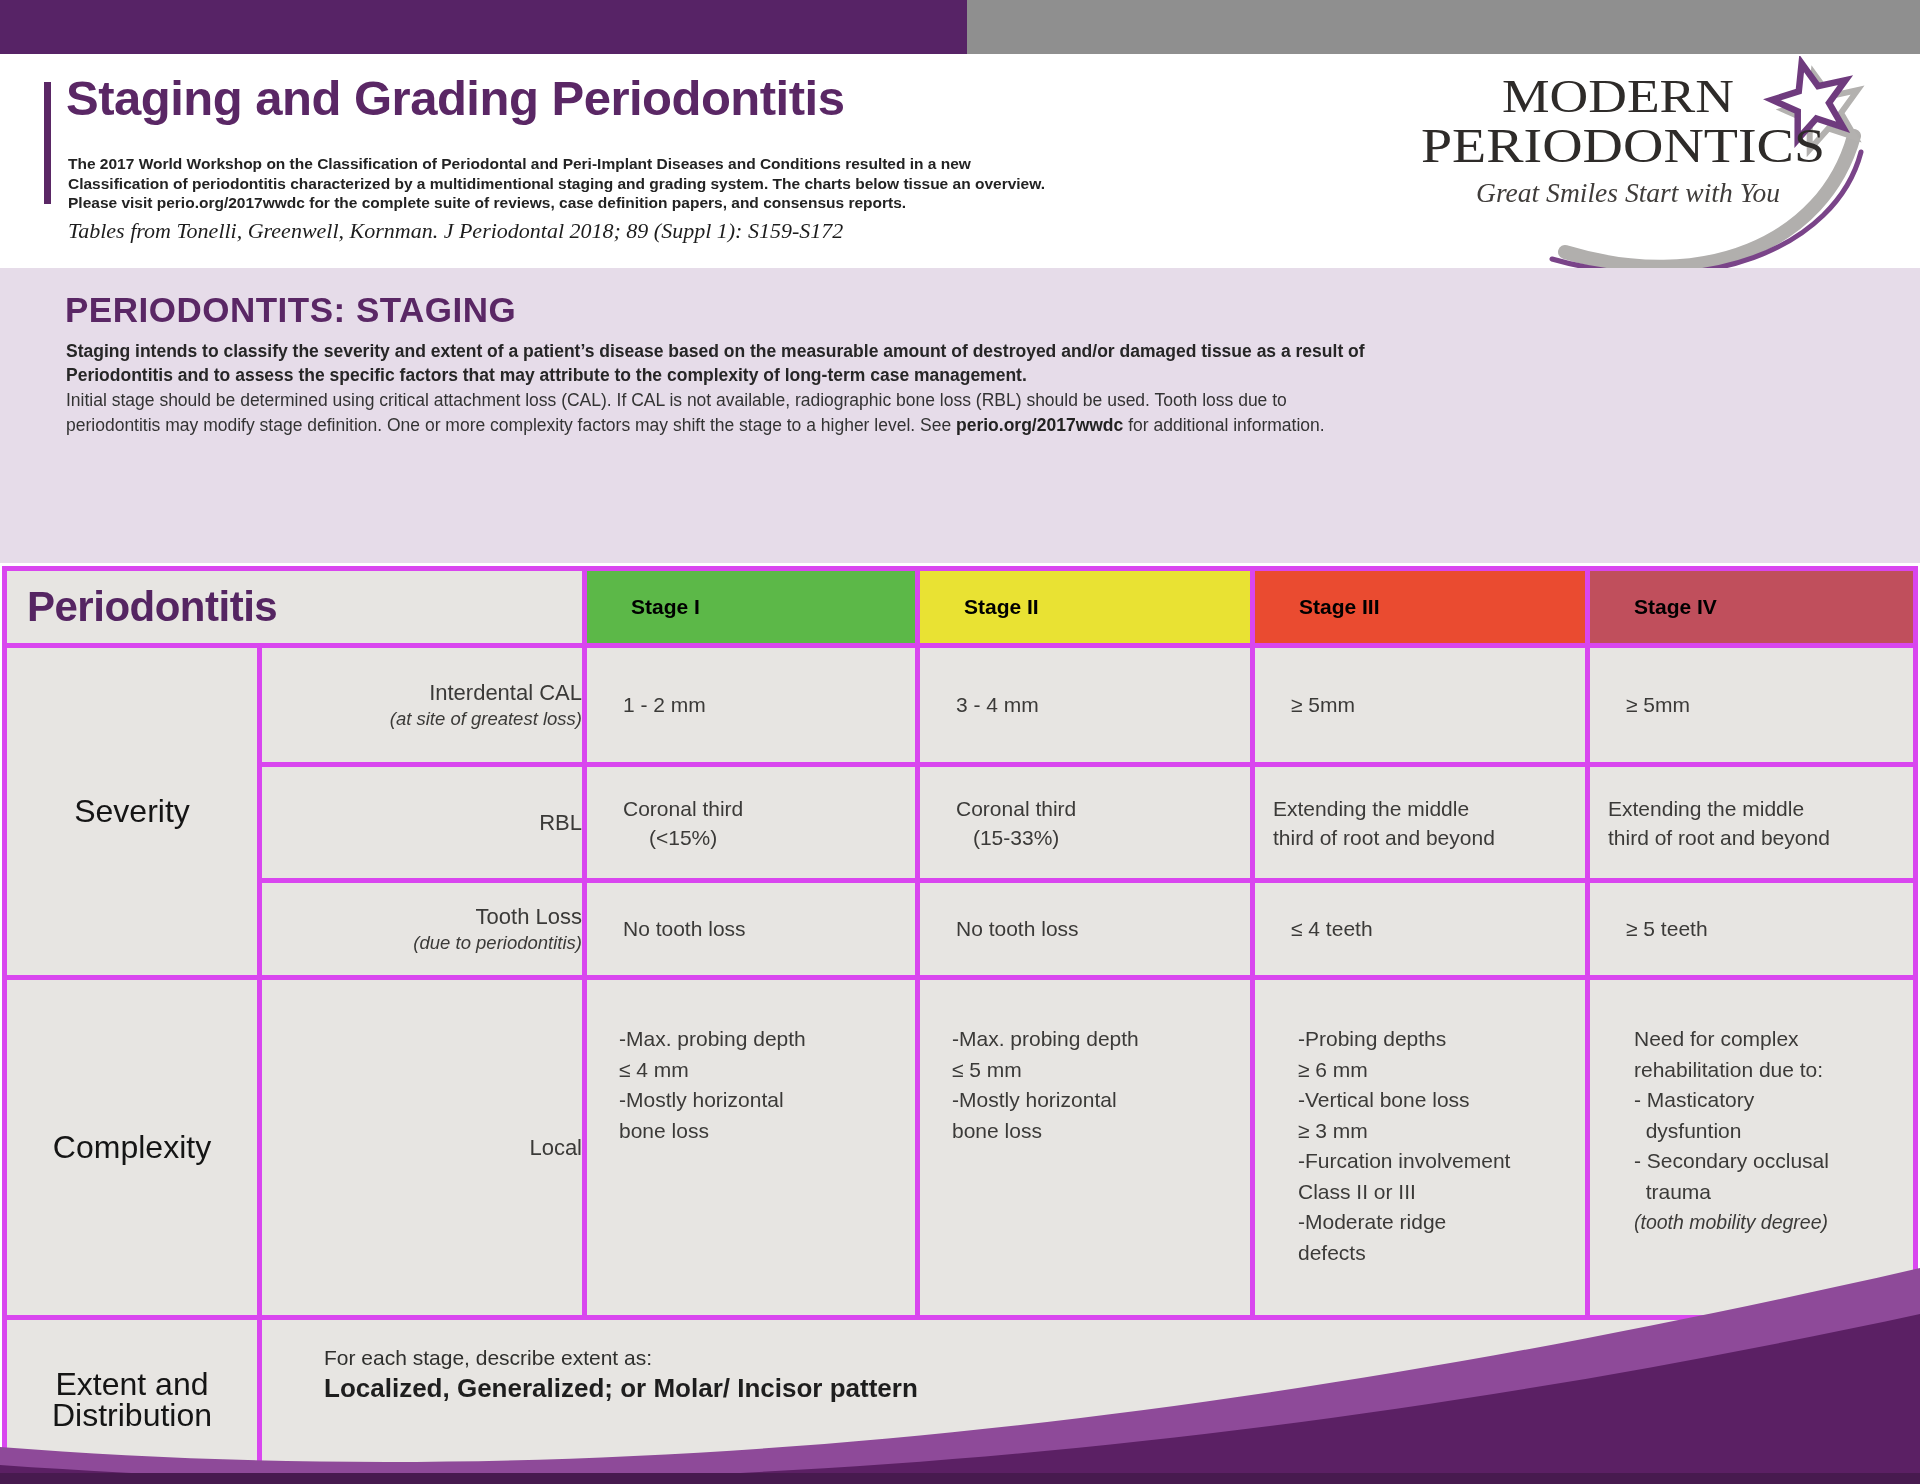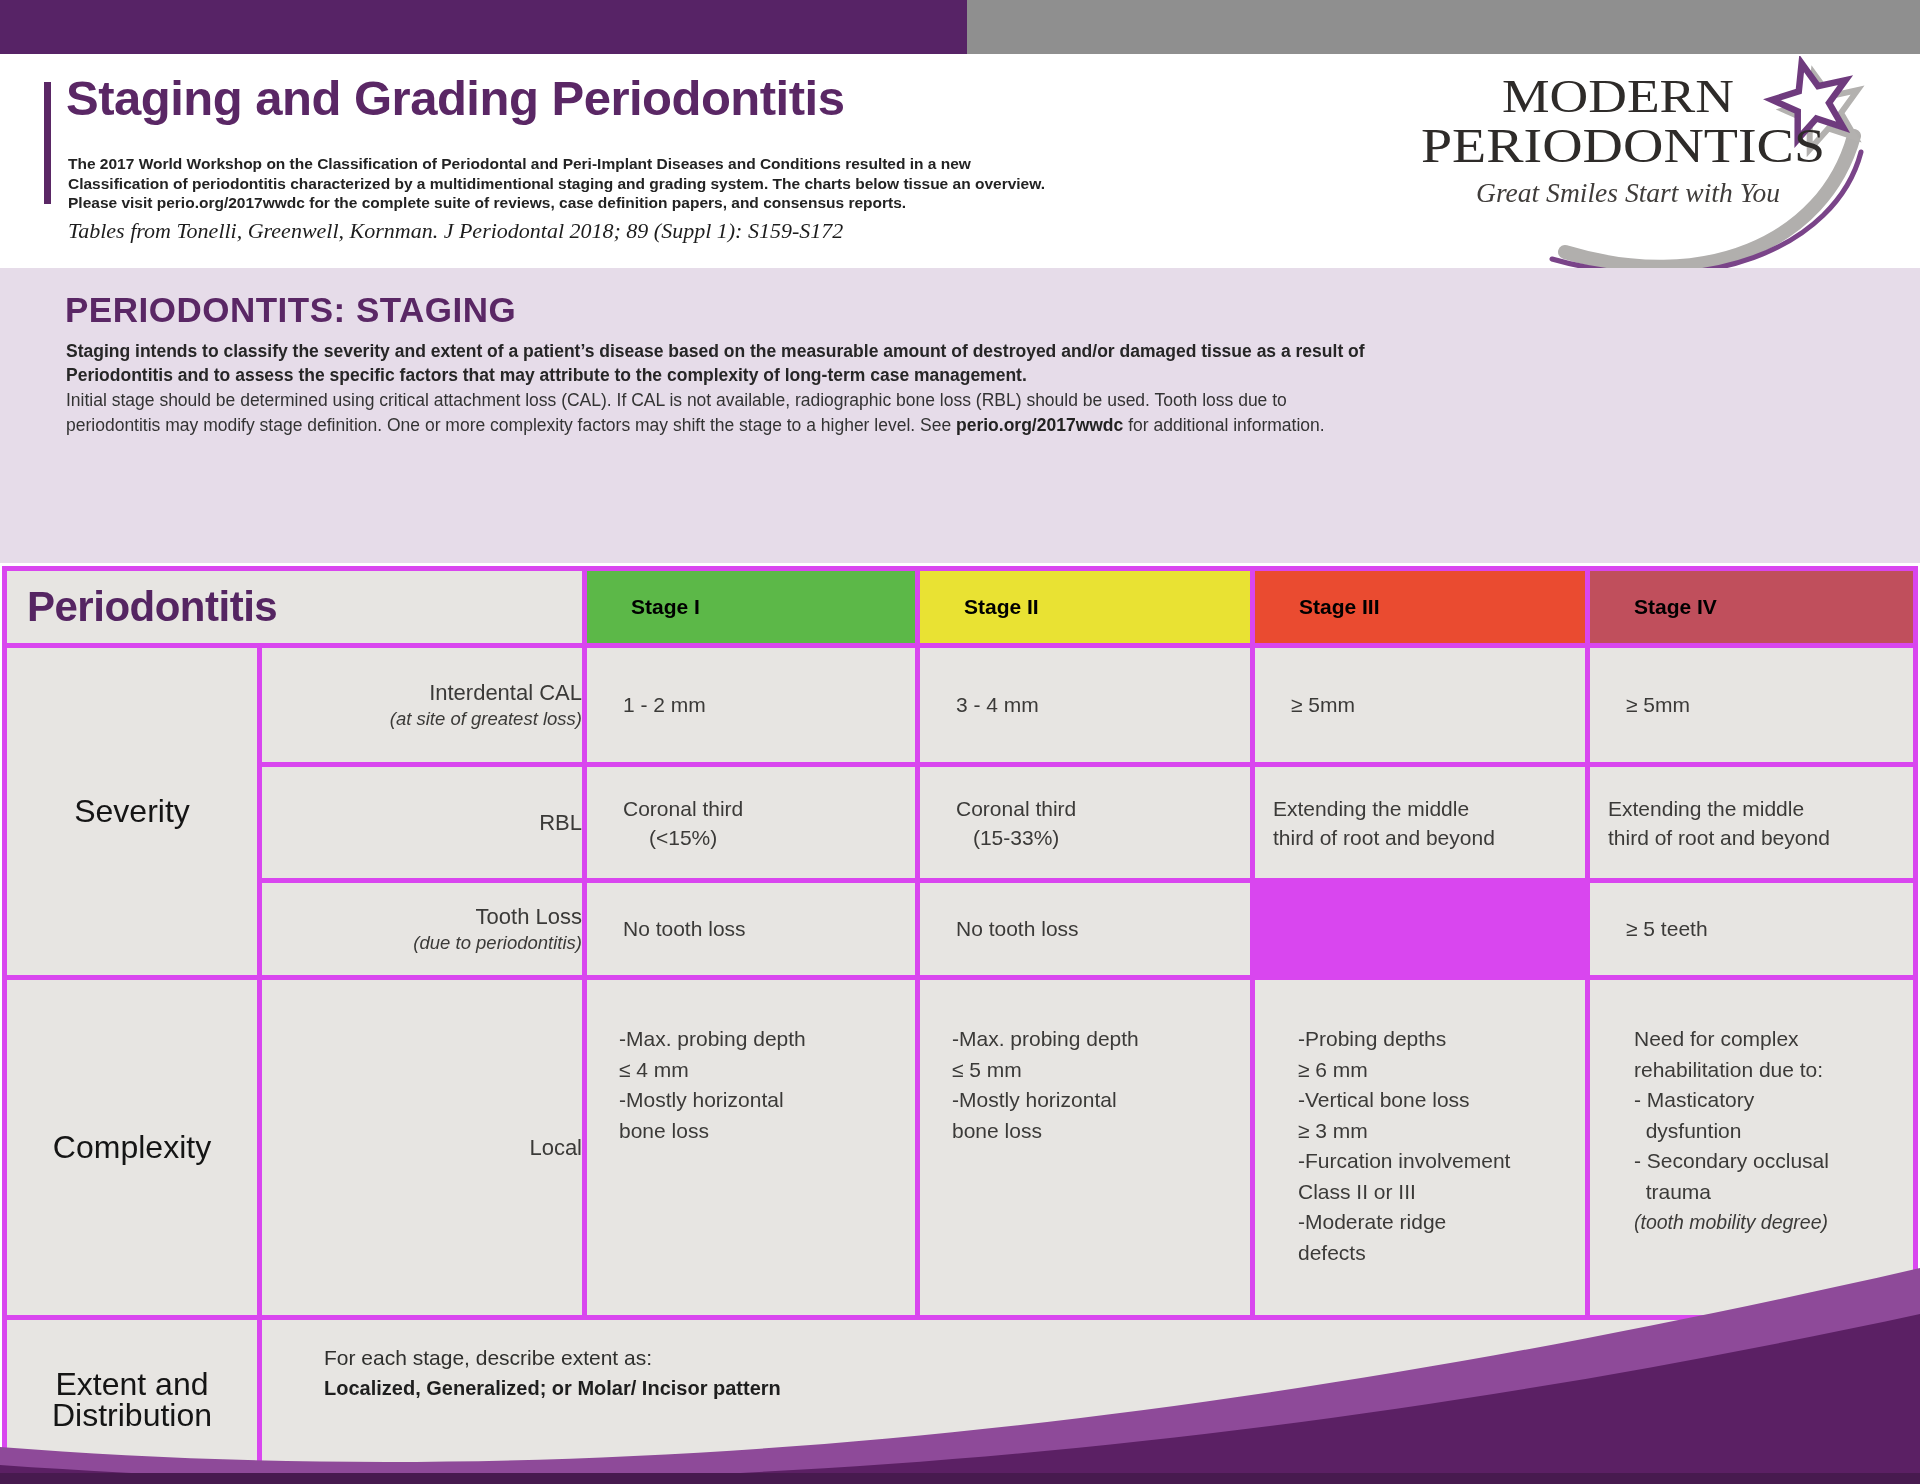--- a/index.html
+++ b/index.html
@@ -46,21 +46,21 @@
   .val-ctr span{display:inline-block;text-align:center;white-space:pre-line;line-height:29px;}
   .val-pre{white-space:pre-line;line-height:29px;padding-left:18px;}
   .val-top{align-items:flex-start;padding-top:44px;padding-left:32px;white-space:pre-wrap;line-height:30.5px;display:block;}
   .val-top.s3{padding-left:43px;}
   .s4cell{flex-direction:column;align-items:flex-start;padding-top:44px;padding-left:44px;
           font-size:21px;color:#3b3a38;}
   .s4cell .main{white-space:pre-wrap;line-height:30.5px;}
   .s4cell .note{font-style:italic;font-size:19.5px;line-height:30px;}
   .extent-val{grid-column:2/7;flex-direction:column;align-items:flex-start;
               padding-top:22px;padding-left:62px;font-size:21px;color:#2f2f2d;line-height:31px;}
-  .extent-val .b{font-weight:700;color:#1e1e1e;font-size:20px;}
+  .extent-val .b{font-weight:700;color:#1e1e1e;font-size:26px;}
 
   
   .wave{position:absolute;left:0;bottom:0;width:1920px;height:232px;pointer-events:none;}
 </style>
 </head>
 <body>
 
 <div class="page">
 
   <div class="topbar">
@@ -139,20 +139,21 @@
 third of root and beyond</div>
     <div class="cell val val-pre" style="grid-column:6;grid-row:3;">Extending the middle
 third of root and beyond</div>
 
     <div class="cell rowlab" style="grid-column:2;grid-row:4;">
       <span>Tooth Loss</span>
       <span class="sub">(due to periodontitis)</span>
     </div>
     <div class="cell val" style="grid-column:3;grid-row:4;">No tooth loss</div>
     <div class="cell val" style="grid-column:4;grid-row:4;">No tooth loss</div>
+    <div class="cell val" style="grid-column:5;grid-row:4;">≤  4 teeth</div>
     <div class="cell val" style="grid-column:6;grid-row:4;">≥  5 teeth</div>
 
     <div class="cell cat" style="grid-column:1;grid-row:5;">Complexity</div>
     <div class="cell rowlab" style="grid-column:2;grid-row:5;">
       <span>Local</span>
     </div>
     <div class="cell val val-top" style="grid-column:3;grid-row:5;">-Max. probing depth
 ≤ 4 mm
 -Mostly horizontal
 bone loss</div>

